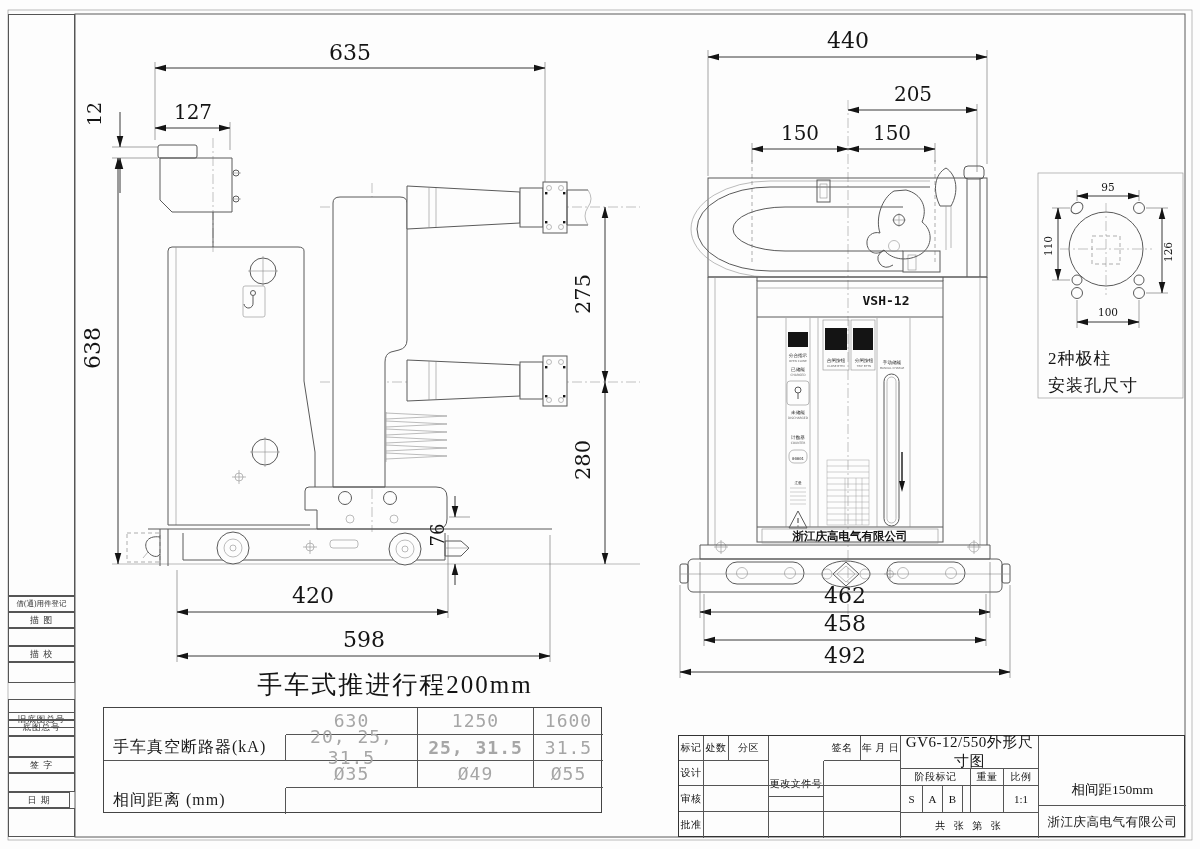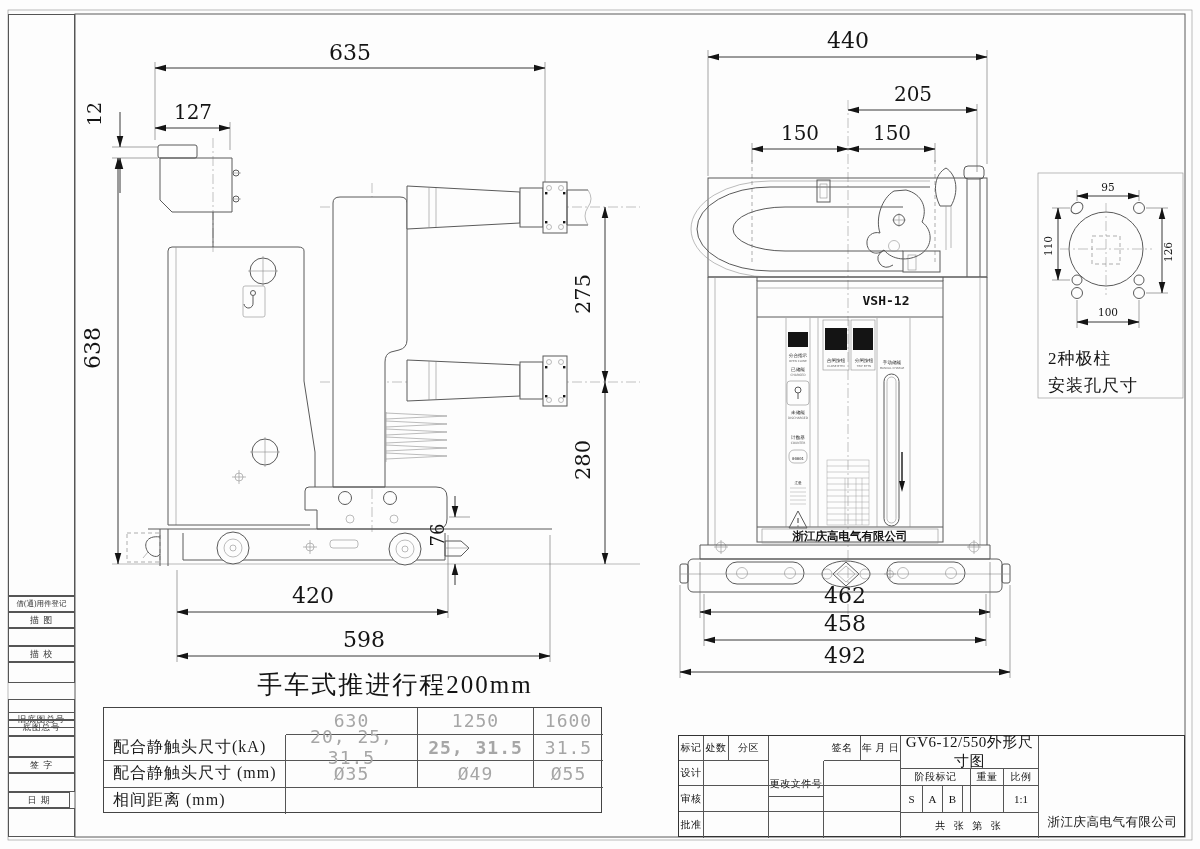--- a/index.html
+++ b/index.html
@@ -337,26 +337,25 @@
     <text class="cn" x="1048" y="391" font-size="17" letter-spacing="1">安装孔尺寸</text>
   </g>
 </svg>
 
 <div class="abs" style="left:103px;top:707px;width:499px;height:106px;border:1.1px solid #444;">
 
   <div class="abs ct spec-val" style="left:182px;top:0;width:132px;height:26.5px;border-right:0.9px solid #555;border-bottom:0.9px solid #555;">630</div>
   <div class="abs ct spec-val" style="left:314px;top:0;width:116px;height:26.5px;border-right:0.9px solid #555;border-bottom:0.9px solid #555;">1250</div>
   <div class="abs ct spec-val" style="left:430px;top:0;width:69px;height:26.5px;border-bottom:0.9px solid #555;">1600</div>
 
-  <div class="abs spec-label" style="left:0;top:26.5px;width:182px;height:26.5px;border-right:0.9px solid #555;border-bottom:0.9px solid #555;">配合静触头尺寸(kA)</div>
+  <div class="abs spec-label" style="left:0;top:26.5px;width:182px;height:26.5px;border-right:0.9px solid #555;border-bottom:0.9px solid #555;">手车真空断路器(kA)</div>
   <div class="abs ct spec-val" style="left:182px;top:26.5px;width:132px;height:26.5px;border-right:0.9px solid #555;border-bottom:0.9px solid #555;">20, 25, 31.5</div>
   <div class="abs ct spec-val" style="left:314px;top:26.5px;width:116px;height:26.5px;border-right:0.9px solid #555;border-bottom:0.9px solid #555;font-weight:bold;">25, 31.5</div>
   <div class="abs ct spec-val" style="left:430px;top:26.5px;width:69px;height:26.5px;border-bottom:0.9px solid #555;">31.5</div>
 
-  <div class="abs spec-label" style="left:0;top:53px;width:182px;height:26.5px;border-right:0.9px solid #555;border-bottom:0.9px solid #555;">配合静触头尺寸 (mm)</div>
   <div class="abs ct spec-val" style="left:182px;top:53px;width:132px;height:26.5px;border-right:0.9px solid #555;border-bottom:0.9px solid #555;">Ø35</div>
   <div class="abs ct spec-val" style="left:314px;top:53px;width:116px;height:26.5px;border-right:0.9px solid #555;border-bottom:0.9px solid #555;">Ø49</div>
   <div class="abs ct spec-val" style="left:430px;top:53px;width:69px;height:26.5px;border-bottom:0.9px solid #555;">Ø55</div>
 
   <div class="abs spec-label" style="left:0;top:79.5px;width:182px;height:26.5px;border-right:0.9px solid #555;">相间距离  (mm)</div>
 </div>
 
 <div class="abs" style="left:678px;top:735px;width:507px;height:102px;border:1.1px solid #333;">
 
   <div class="abs ct tb-small" style="left:0;top:0;width:25px;height:25px;border-right:0.8px solid #555;border-bottom:0.8px solid #555;">标记</div>
@@ -384,20 +383,21 @@
   <div class="abs ct tb-small" style="left:292px;top:33px;width:33px;height:17px;border-right:0.8px solid #555;border-bottom:0.8px solid #555;">重量</div>
   <div class="abs ct tb-small" style="left:325px;top:33px;width:35px;height:17px;border-right:0.8px solid #555;border-bottom:0.8px solid #555;">比例</div>
   <div class="abs ct tb-mid" style="left:222px;top:50px;width:22px;height:27px;border-right:0.8px solid #555;border-bottom:0.8px solid #555;">S</div>
   <div class="abs ct tb-mid" style="left:244px;top:50px;width:20px;height:27px;border-right:0.8px solid #555;border-bottom:0.8px solid #555;">A</div>
   <div class="abs ct tb-mid" style="left:264px;top:50px;width:20px;height:27px;border-right:0.8px solid #555;border-bottom:0.8px solid #555;">B</div>
   <div class="abs" style="left:284px;top:50px;width:8px;height:27px;border-right:0.8px solid #555;border-bottom:0.8px solid #555;"></div>
   <div class="abs" style="left:292px;top:50px;width:33px;height:27px;border-right:0.8px solid #555;border-bottom:0.8px solid #555;"></div>
   <div class="abs ct tb-mid" style="left:325px;top:50px;width:35px;height:27px;border-right:0.8px solid #555;border-bottom:0.8px solid #555;">1:1</div>
   <div class="abs ct tb-small" style="left:222px;top:77px;width:138px;height:25px;border-right:0.8px solid #555;letter-spacing:3px;">共 张 第 张</div>
 
+  <div class="abs ct" style="left:360px;top:38px;width:147px;height:32px;border-bottom:0.8px solid #555;font-size:13.5px;">相间距150mm</div>
   <div class="abs ct" style="left:360px;top:70px;width:147px;height:32px;font-size:12.5px;letter-spacing:0.5px;">浙江庆高电气有限公司</div>
 </div>
 
 <div>
   <div class="abs cell" style="left:8px;top:14px;width:67px;height:582px;"></div>
   <div class="abs cell ct mg" style="left:8px;top:596px;width:67px;height:16px;font-size:7.5px;letter-spacing:0;">借(通)用件登记</div>
   <div class="abs cell ct mg" style="left:8px;top:612px;width:67px;height:16px;">描 图</div>
   <div class="abs cell" style="left:8px;top:628px;width:67px;height:18px;"></div>
   <div class="abs cell ct mg" style="left:8px;top:646px;width:67px;height:16px;">描 校</div>
   <div class="abs cell" style="left:8px;top:662px;width:67px;height:21px;"></div>

